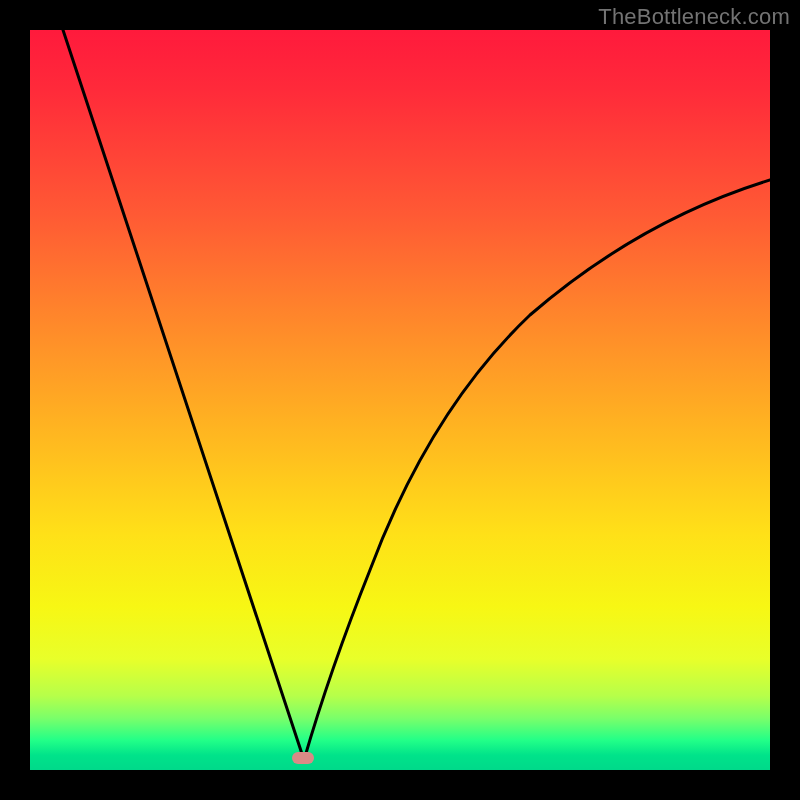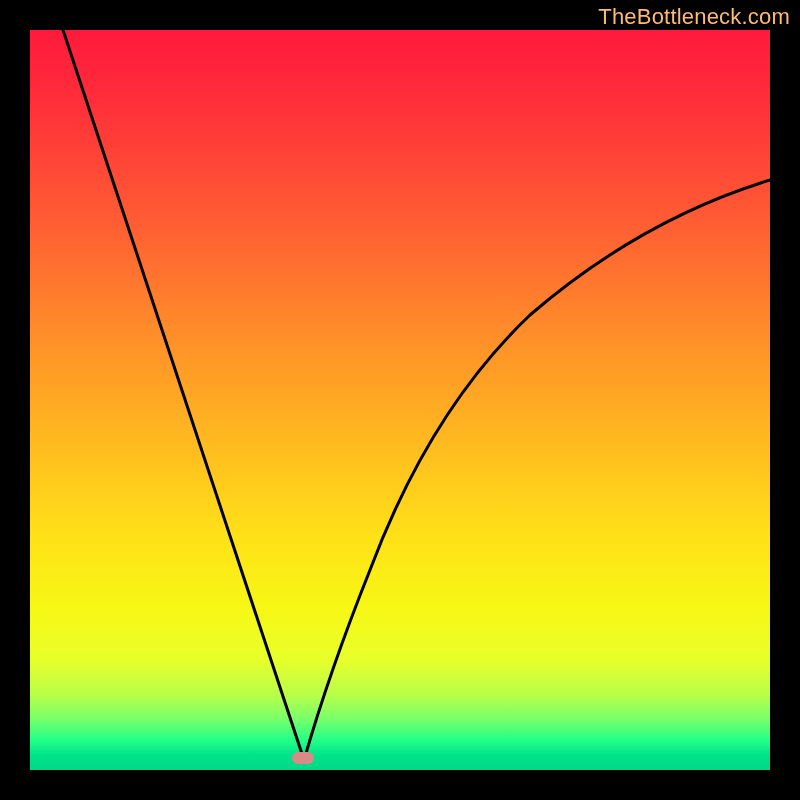--- a/index.html
+++ b/index.html
@@ -54,21 +54,21 @@
     position: absolute;
     width: 22px;
     height: 12px;
     background: #d98a86;
     border-radius: 6px;
   }
   .watermark {
     position: absolute;
     top: 4px;
     right: 10px;
-    color: #fdba74;
+    color: #737373;
     font-size: 22px;
     letter-spacing: 0.2px;
     font-weight: 400;
   }
 </style>
 </head>
 <body>
 
 <div class="frame">
 

